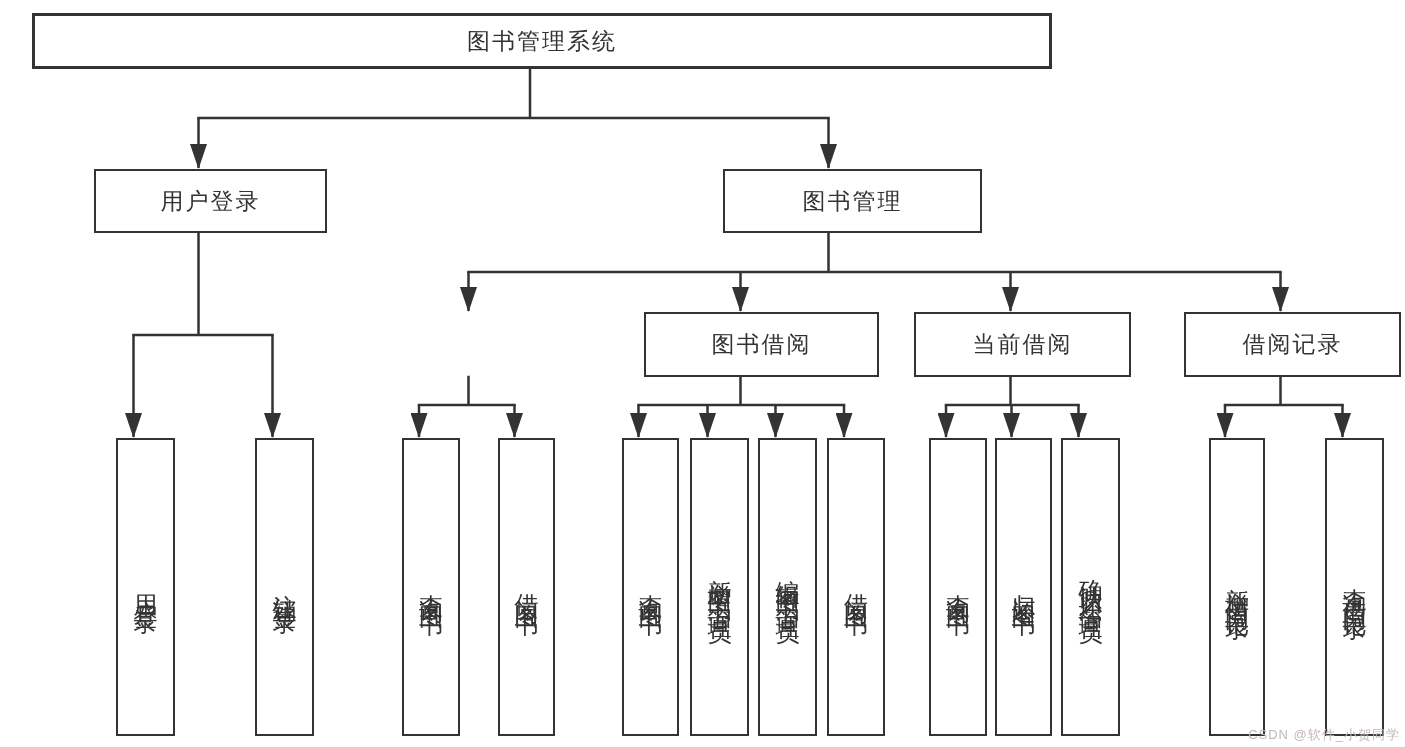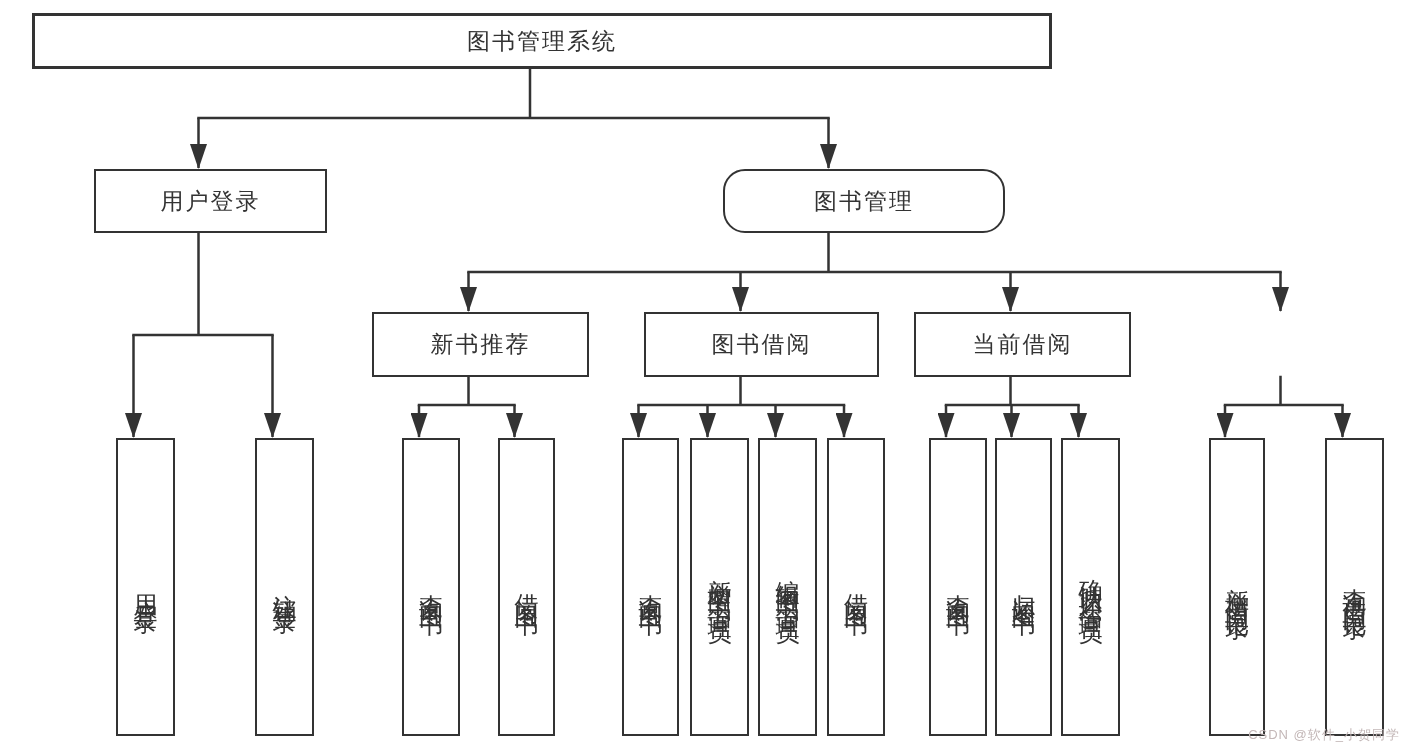--- a/index.html
+++ b/index.html
@@ -100,32 +100,32 @@
     <path d="M1342.5 405 V437" fill="none" stroke="#333333" stroke-width="2.5" marker-end="url(#arw)"></path>
   </svg>
 
   <div class="node node-h node-root" style="left:20px; top:13px; width:1020px; height:56px;">
     <span>图书管理系统</span>
   </div>
 
   <div class="node node-h" style="left:82px; top:169px; width:233px; height:64px;">
     <span>用户登录</span>
   </div>
-  <div class="node node-h" style="left:711px; top:169px; width:282px; height:64px;border-radius:22px;">
+  <div class="node node-h" style="left:711px; top:169px; width:259px; height:64px;">
     <span>图书管理</span>
   </div>
 
-  <div class="node node-h" style="left:360px; top:312px; width:217px; height:65px;">
-    <span>新书推荐</span>
-  </div>
   <div class="node node-h" style="left:632px; top:312px; width:235px; height:65px;">
     <span>图书借阅</span>
   </div>
   <div class="node node-h" style="left:902px; top:312px; width:217px; height:65px;">
     <span>当前借阅</span>
+  </div>
+  <div class="node node-h" style="left:1172px; top:312px; width:217px; height:65px;">
+    <span>借阅记录</span>
   </div>
 
   <div class="node node-v" style="left:104px; top:438px; width:59px; height:298px;">
     <span>用户登录</span>
   </div>
   <div class="node node-v" style="left:243px; top:438px; width:59px; height:298px;">
     <span>注销登录</span>
   </div>
 
   <div class="node node-v" style="left:390px; top:438px; width:58px; height:298px;">

